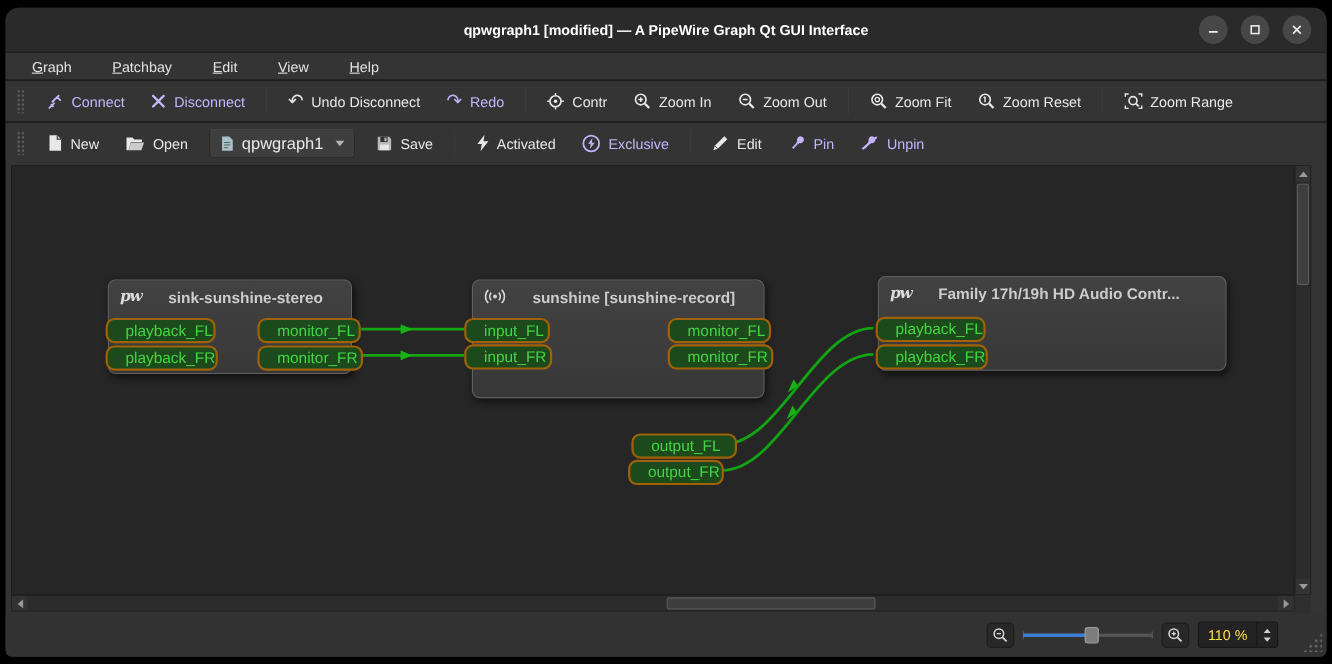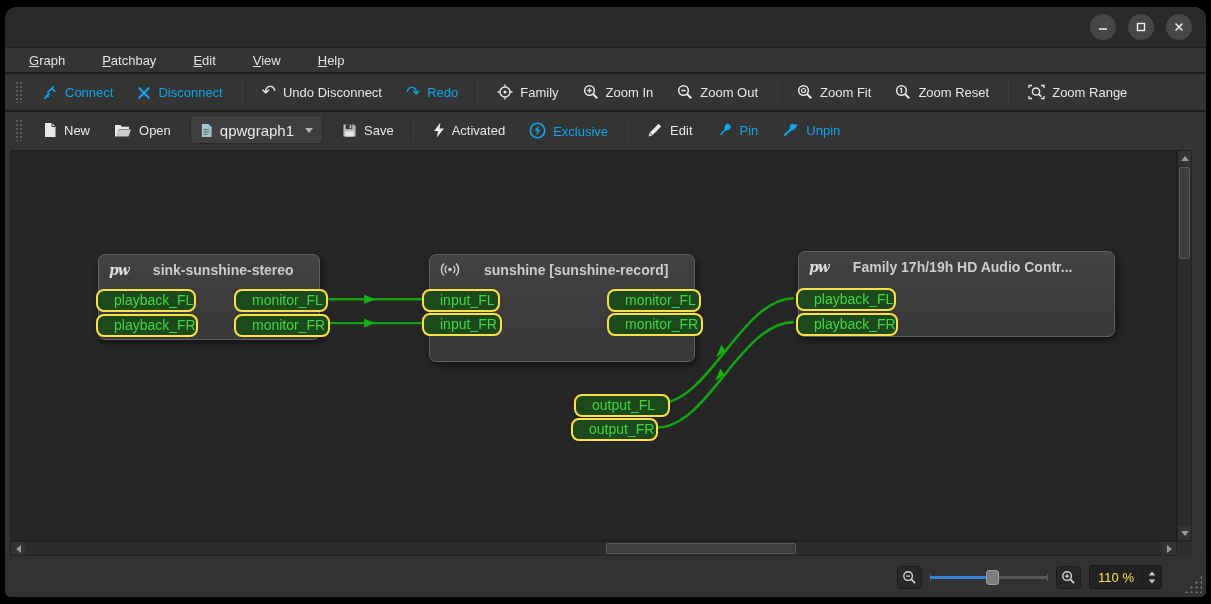--- a/index.html
+++ b/index.html
@@ -28,21 +28,21 @@
 
   
   .toolbar { height:36px; background:#343434; display:flex; align-items:center;
              padding:0 6px; gap:2px; }
   .grip { width:7px; height:22px; margin:0 8px 0 4px;
           background-image:radial-gradient(#5f5f5f 1px, transparent 1.2px);
           background-size:4px 4px; }
   .tb-btn { display:flex; align-items:center; gap:7px; padding:6px 11px;
             background:transparent; border:none; color:#e8e8e8; font-size:13px;
             font-family:"Liberation Sans", sans-serif; cursor:pointer; white-space:nowrap; }
-  .tb-btn.disabled { color:#0ea5e9;align-items:flex-end; }
+  .tb-btn.disabled { color:#c4b5fd; }
   .tb-sep { width:1px; height:24px; background:#282828; border-right:1px solid #3f3f3f;
             margin:0 6px; }
   .uglyph { font-size:17px; line-height:14px; }
   .combo { display:flex; align-items:center; gap:7px; padding:4px 9px;
            background:#3e3e3e; border:1px solid #2a2a2a; border-top-color:#4a4a4a;
            border-radius:4px; color:#e8e8e8; font-size:15px; margin:0 6px; cursor:pointer; }
   .combo-arrow { width:0; height:0; border-left:4px solid transparent;
                  border-right:4px solid transparent; border-top:5px solid #b5b5b5;
                  margin-left:4px; }
 
@@ -53,21 +53,21 @@
   .wires { position:absolute; left:0; top:0; width:100%; height:100%; }
 
   .node { position:absolute; background:linear-gradient(#424242,#383838);
           border:1px solid #606060; border-radius:7px;
           box-shadow:2px 3px 7px rgba(0,0,0,.55); }
   .node-title { display:flex; gap:24px; padding:7px 10px 0 10px;
                 color:#cccccc; font-size:14px; font-weight:bold; white-space:nowrap;
                 overflow:hidden; }
   .pw-logo { font-weight:bold; font-size:14px; letter-spacing:-1px; color:#dcdcdc;
              font-family:"DejaVu Serif", serif; font-style:italic; }
-  .port { position:absolute; height:23px; background:#1d4a1d; border:2px solid #fde047;
+  .port { position:absolute; height:23px; background:#1d4a1d; border:2px solid #a16207;
           border-radius:8px; color:#43d643; font-size:14px; line-height:19px;
           text-align:center; cursor:pointer; white-space:nowrap; padding:0 16px; }
 
   
   .vscroll { position:absolute; left:1167px; top:0; width:15px; height:391px;
              background:#2c2c2c; border:1px solid #232323; }
   .hscroll { position:absolute; left:0; top:391px; width:1167px; height:15px;
              background:#2c2c2c; border:1px solid #232323; }
   .sb-corner { position:absolute; left:1167px; top:391px; width:15px; height:16px;
                background:#2e2e2e; }
@@ -105,20 +105,21 @@
                  background-image:radial-gradient(#6a6a6a 1.2px, transparent 1.4px);
                  background-size:5px 5px;
                  clip-path:polygon(100% 0, 100% 100%, 0 100%); cursor:nwse-resize; }
 </style>
 </head>
 <body>
 
 <div class="window">
 
   <div class="titlebar">
+    <span class="title">qpwgraph1 [modified] — A PipeWire Graph Qt GUI Interface</span>
     <div class="win-controls">
       <button class="win-btn">
         <svg width="10" height="10" viewBox="0 0 10 10">
             <line x1="1" y1="7" x2="9" y2="7" stroke="#efefef" stroke-width="1.6"></line>
           </svg>
       </button>
       <button class="win-btn">
         <svg width="10" height="10" viewBox="0 0 10 10">
             <rect x="1.5" y="1.5" width="7" height="7" fill="none" stroke="#efefef" stroke-width="1.4"></rect>
           </svg>
@@ -168,21 +169,21 @@
     </button>
 
     <div class="tb-sep"></div>
 
     <button class="tb-btn">
       <svg width="16" height="16" viewBox="0 0 16 16">
           <circle cx="8" cy="8" r="5" fill="none" stroke="currentColor" stroke-width="1.5"></circle>
           <circle cx="8" cy="8" r="1.6" fill="currentColor"></circle>
           <path d="M8,0.5 V2.5 M8,13.5 V15.5 M0.5,8 H2.5 M13.5,8 H15.5" stroke="currentColor" stroke-width="1.3"></path>
         </svg>
-      <span>Family</span>
+      <span>Contr</span>
     </button>
     <button class="tb-btn">
       <svg width="16" height="16" viewBox="0 0 16 16">
           <circle cx="6.5" cy="6.5" r="4.8" fill="none" stroke="currentColor" stroke-width="1.5"></circle>
           <path d="M10.2,10.2 L14.2,14.2" stroke="currentColor" stroke-width="2"></path>
           <path d="M6.5,4.3 V8.7 M4.3,6.5 H8.7" stroke="currentColor" stroke-width="1.4"></path>
         </svg>
       <span>Zoom In</span>
     </button>
     <button class="tb-btn">

